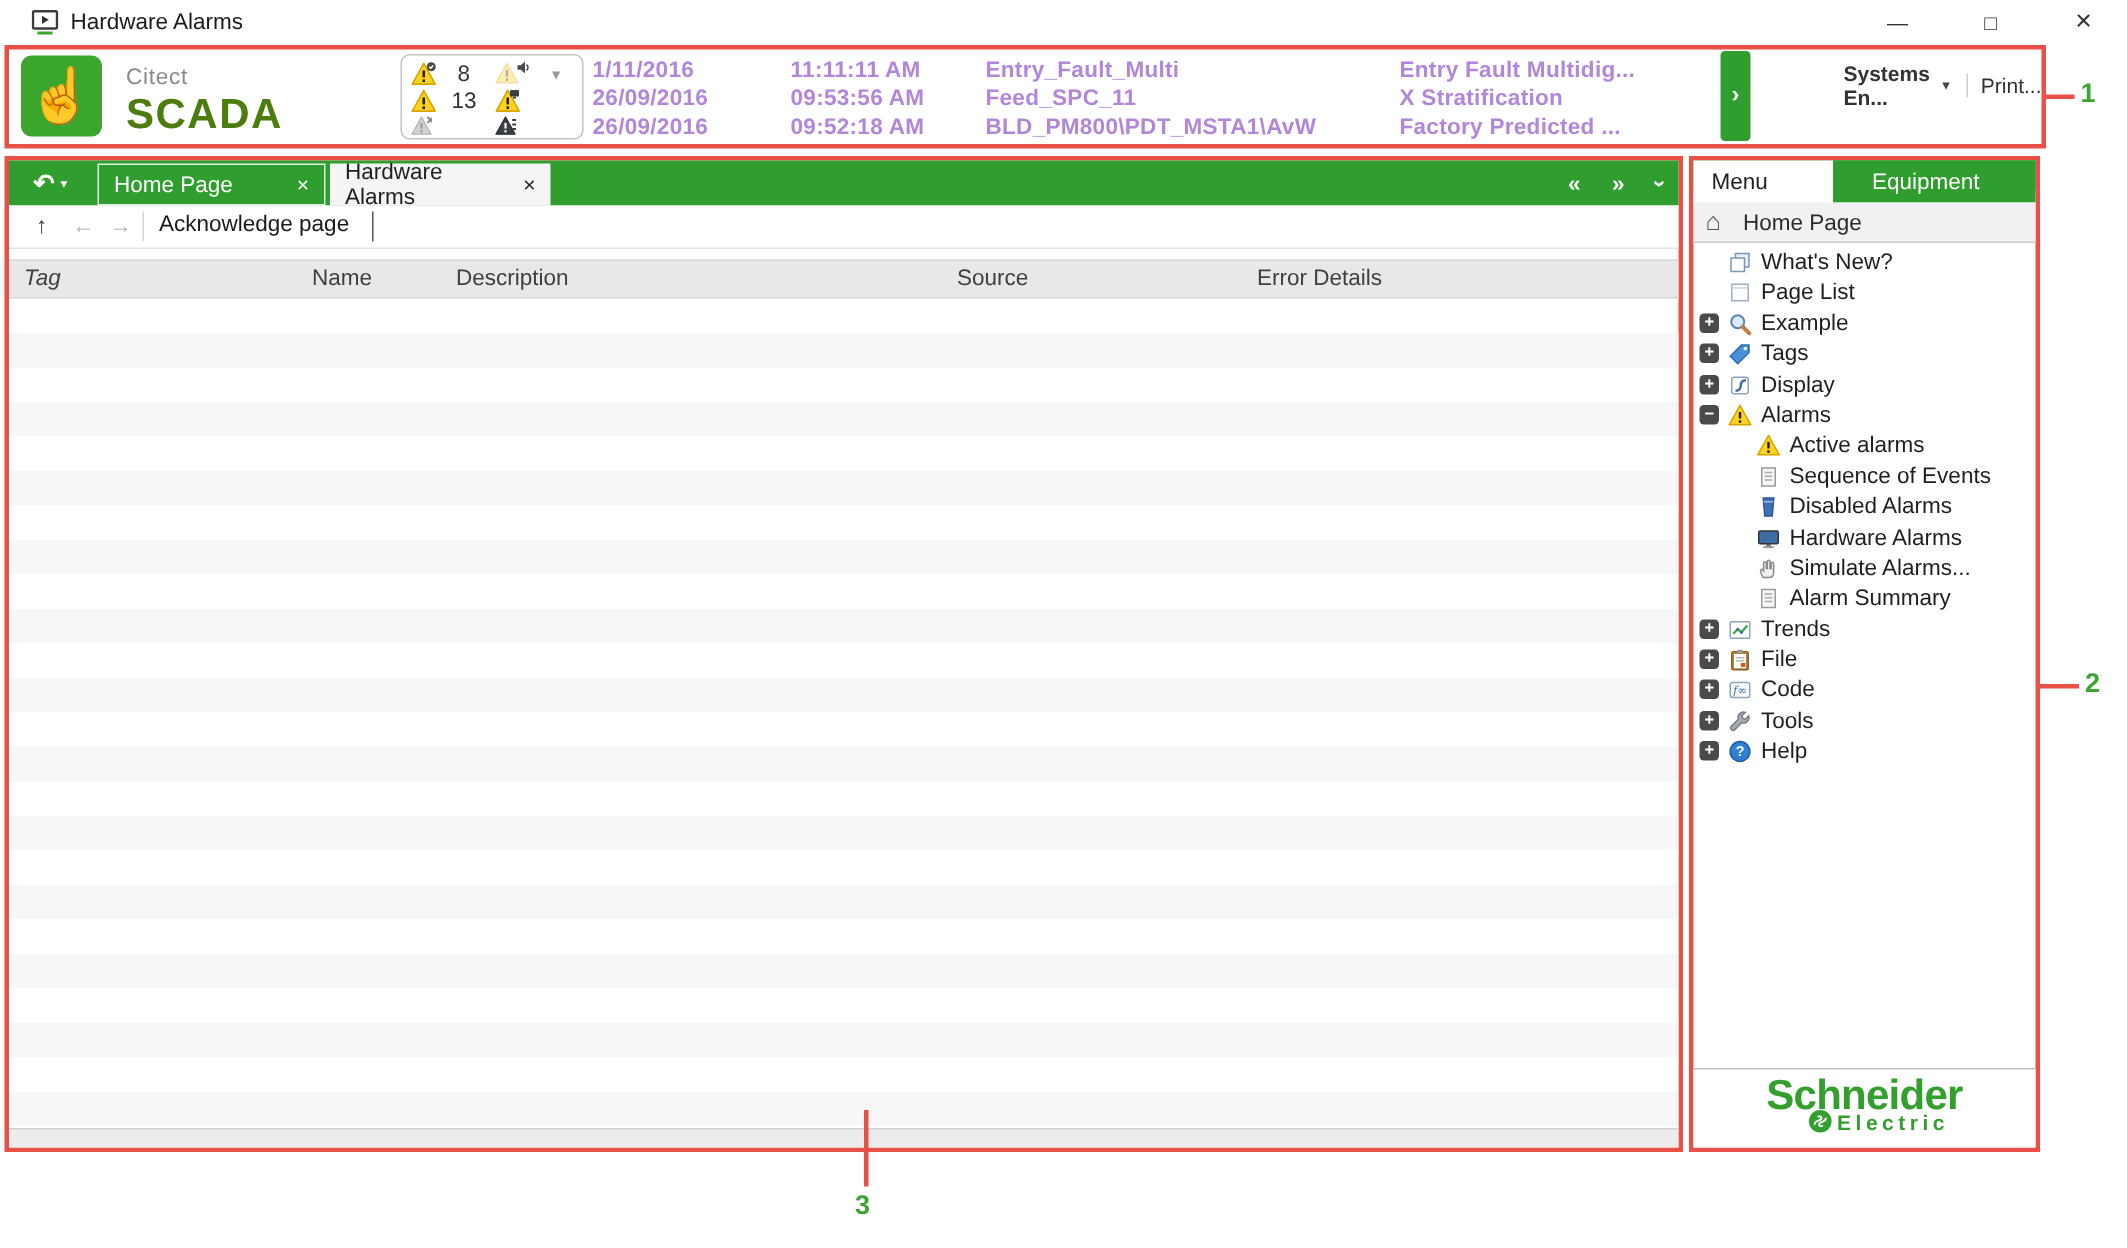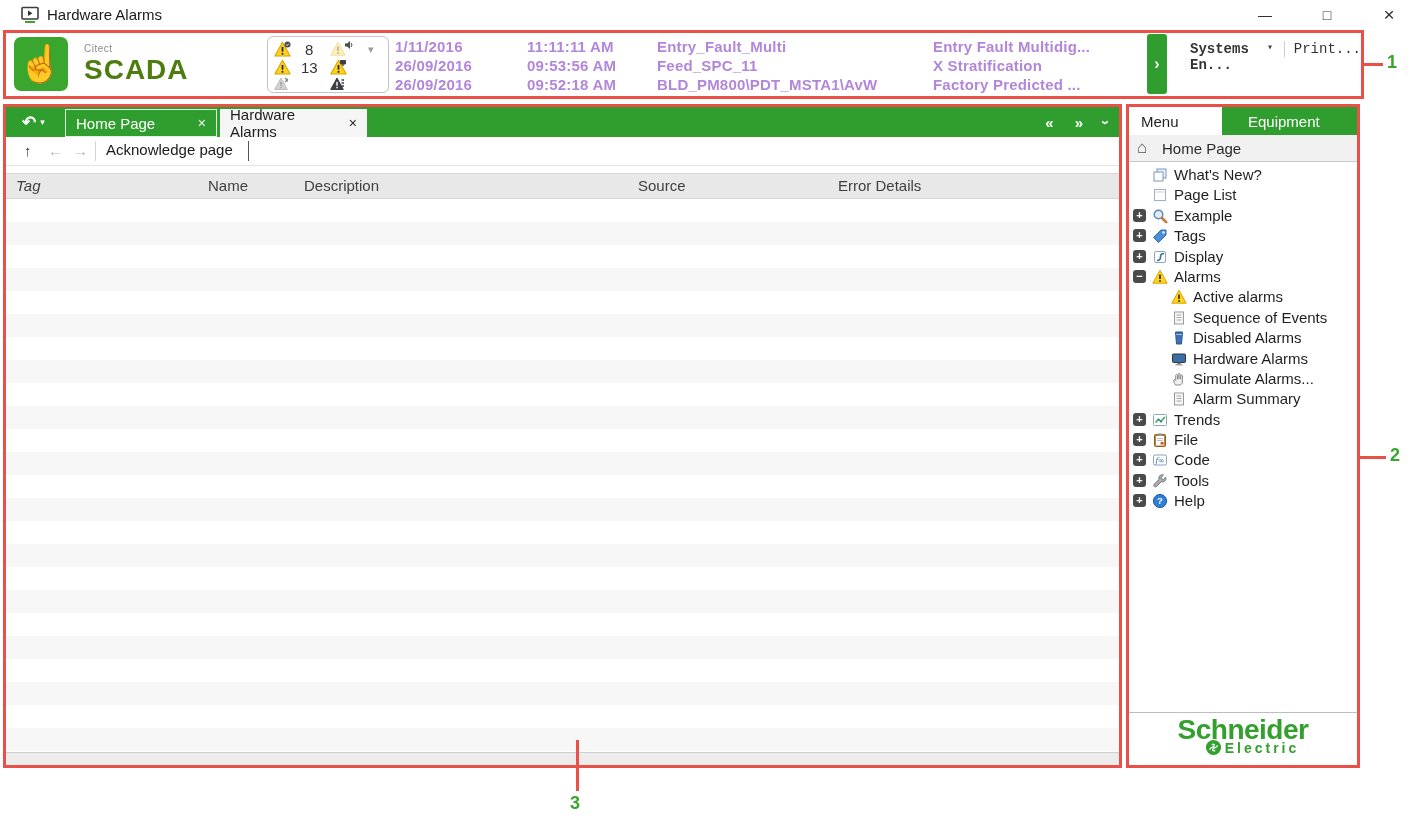--- a/index.html
+++ b/index.html
@@ -17,31 +17,31 @@
 
   
   .region { position:absolute; border:3px solid #e85048; background:#fff; }
   .region1 { left:3px; top:30px; width:1361px; height:69px; }
   .region3 { left:3px; top:104px; width:1119px; height:664px; }
   .region2 { left:1126px; top:104px; width:234px; height:664px; }
 
   
   .logo-box { position:absolute; left:8px; top:4px; width:54px; height:54px; background:#3aa62e; border-radius:7px; color:#fff; display:flex; align-items:center; justify-content:center; font-size:36px; line-height:1; }
   .brand { position:absolute; left:78px; top:10px; }
-  .brand-product { font-size:10px; color:#8a8a8a; letter-spacing:.5px; }
+  .brand-product { font-size:15px; color:#8a8a8a; letter-spacing:.5px; }
   .brand-name { font-size:28px; font-weight:bold; color:#4d7c0f; letter-spacing:1px; }
   .counter-panel { position:absolute; left:261px; top:3px; width:122px; height:57px; border:1px solid #c3c3c3; border-radius:6px; background:#fff; }
   .cp { position:absolute; }
   .cp-num { font-size:15px; color:#333; }
   .caret-gray { color:#9a9a9a; font-size:11px; }
   .alarm-list { position:absolute; left:389px; top:4px; width:752px; color:#b286d8; font-weight:bold; font-size:15px; letter-spacing:.2px; }
   .alarm-row { display:flex; height:19px; line-height:19px; white-space:nowrap; }
   .al-date { width:132px; } .al-time { width:130px; } .al-tag { width:276px; } .al-desc { width:214px; overflow:hidden; }
   .expand-btn { position:absolute; left:1141px; top:1px; width:20px; height:60px; background:#2f9e2e; border-radius:3px; color:#fff; display:flex; align-items:center; justify-content:center; font-size:16px; font-weight:bold; }
-  .hdr-right { position:absolute; left:1184px; top:8px; display:flex; align-items:flex-start; font-size:14px; color:#333;font-family:Liberation Mono, monospace; }
+  .hdr-right { position:absolute; left:1223px; top:8px; display:flex; align-items:center; font-size:14px; color:#333; }
   .systems-menu { font-weight:bold; }
   .hdr-caret { font-size:10px; margin-left:6px; color:#444; }
   .hdr-sep { width:1px; height:16px; background:#ccc; margin:0 9px 0 11px; }
 
   
   .tabbar { position:absolute; left:0; top:0; width:100%; height:30px; background:#2f9e2e; }
   .back-btn { position:absolute; left:0; top:0; width:55px; height:30px; color:#fff; display:flex; align-items:center; justify-content:center; gap:4px; }
   .back-glyph { font-size:17px; font-weight:bold; }
   .caret-sm { font-size:9px; }
   .tab { position:absolute; top:2px; height:28px; display:flex; align-items:center; font-size:15px; padding:0 10px; }

